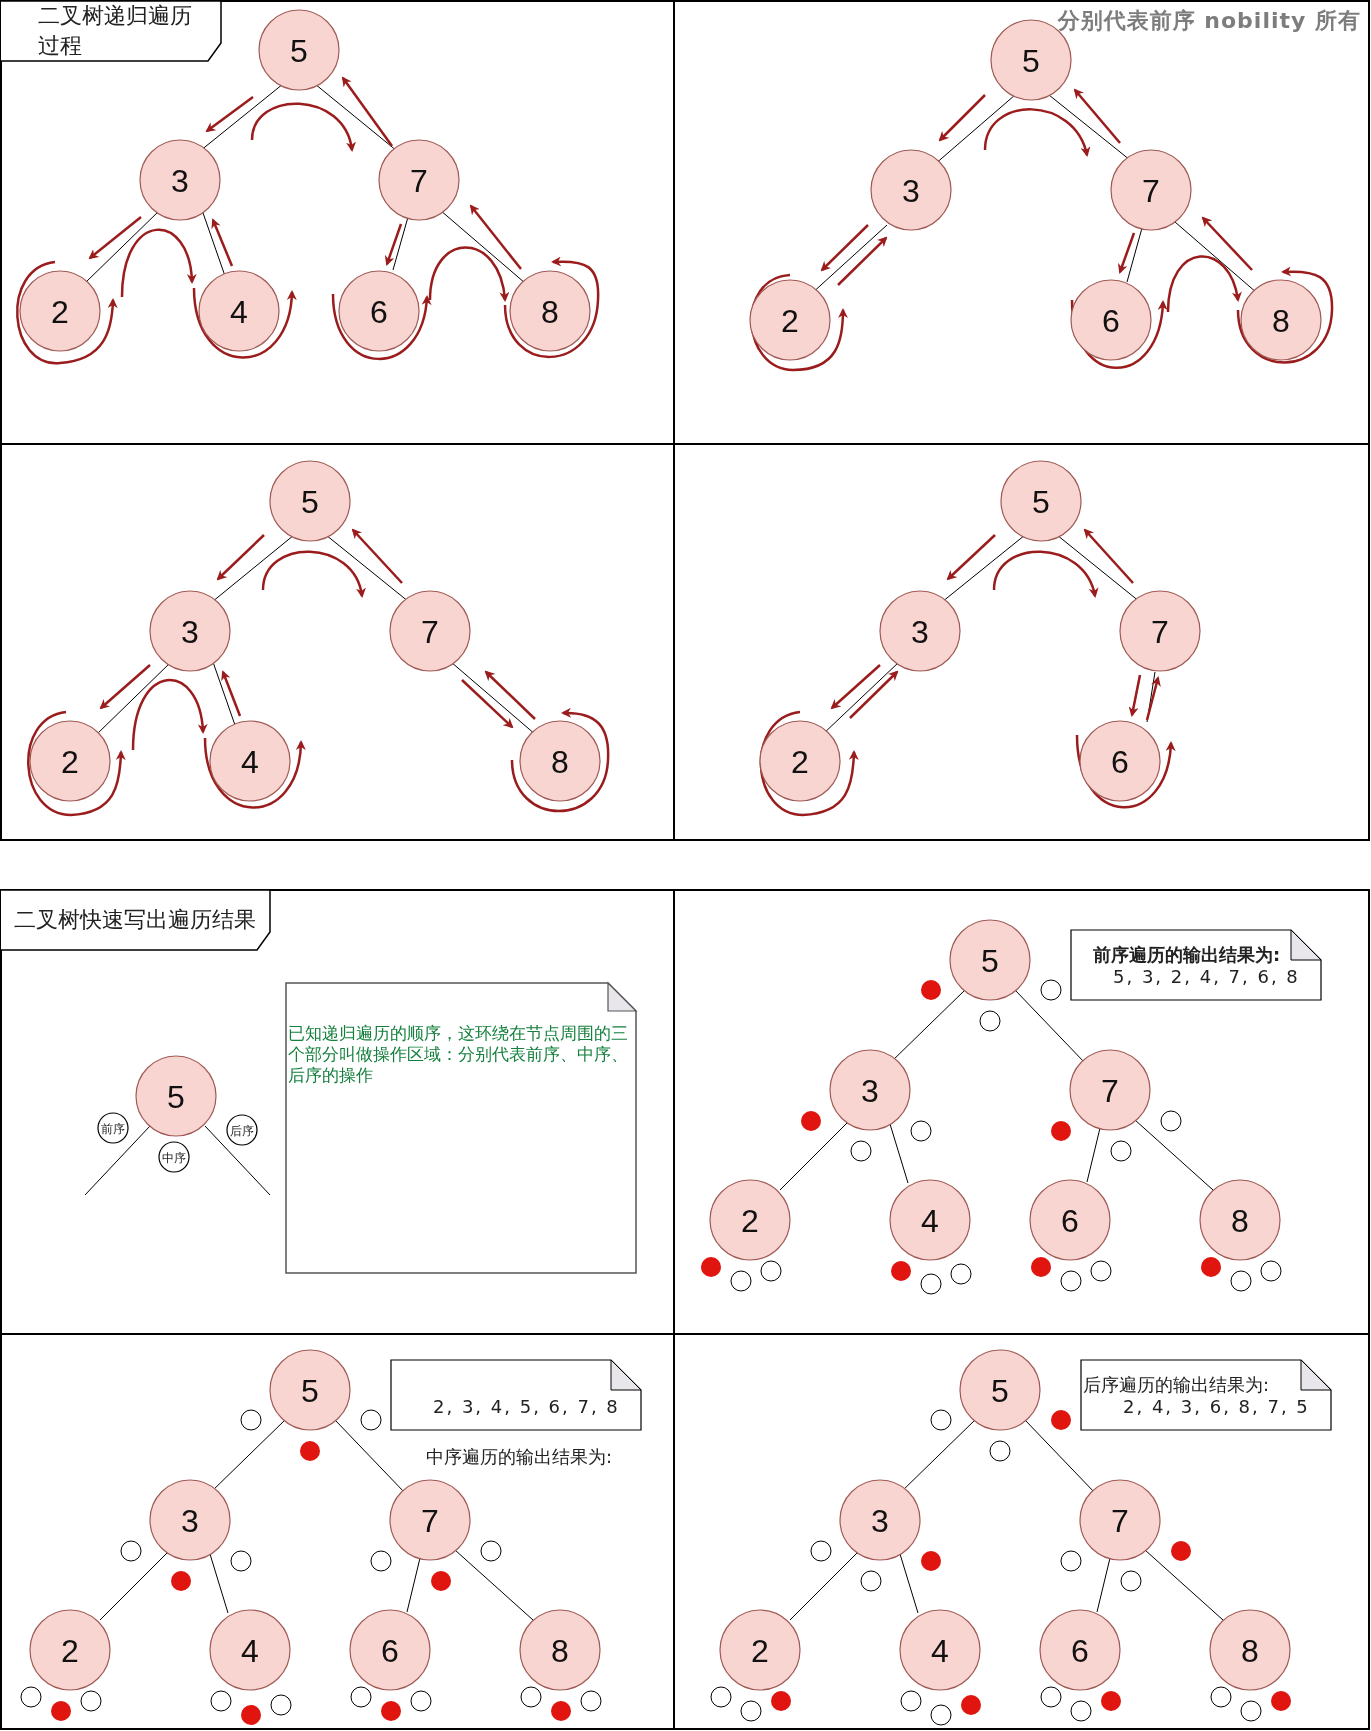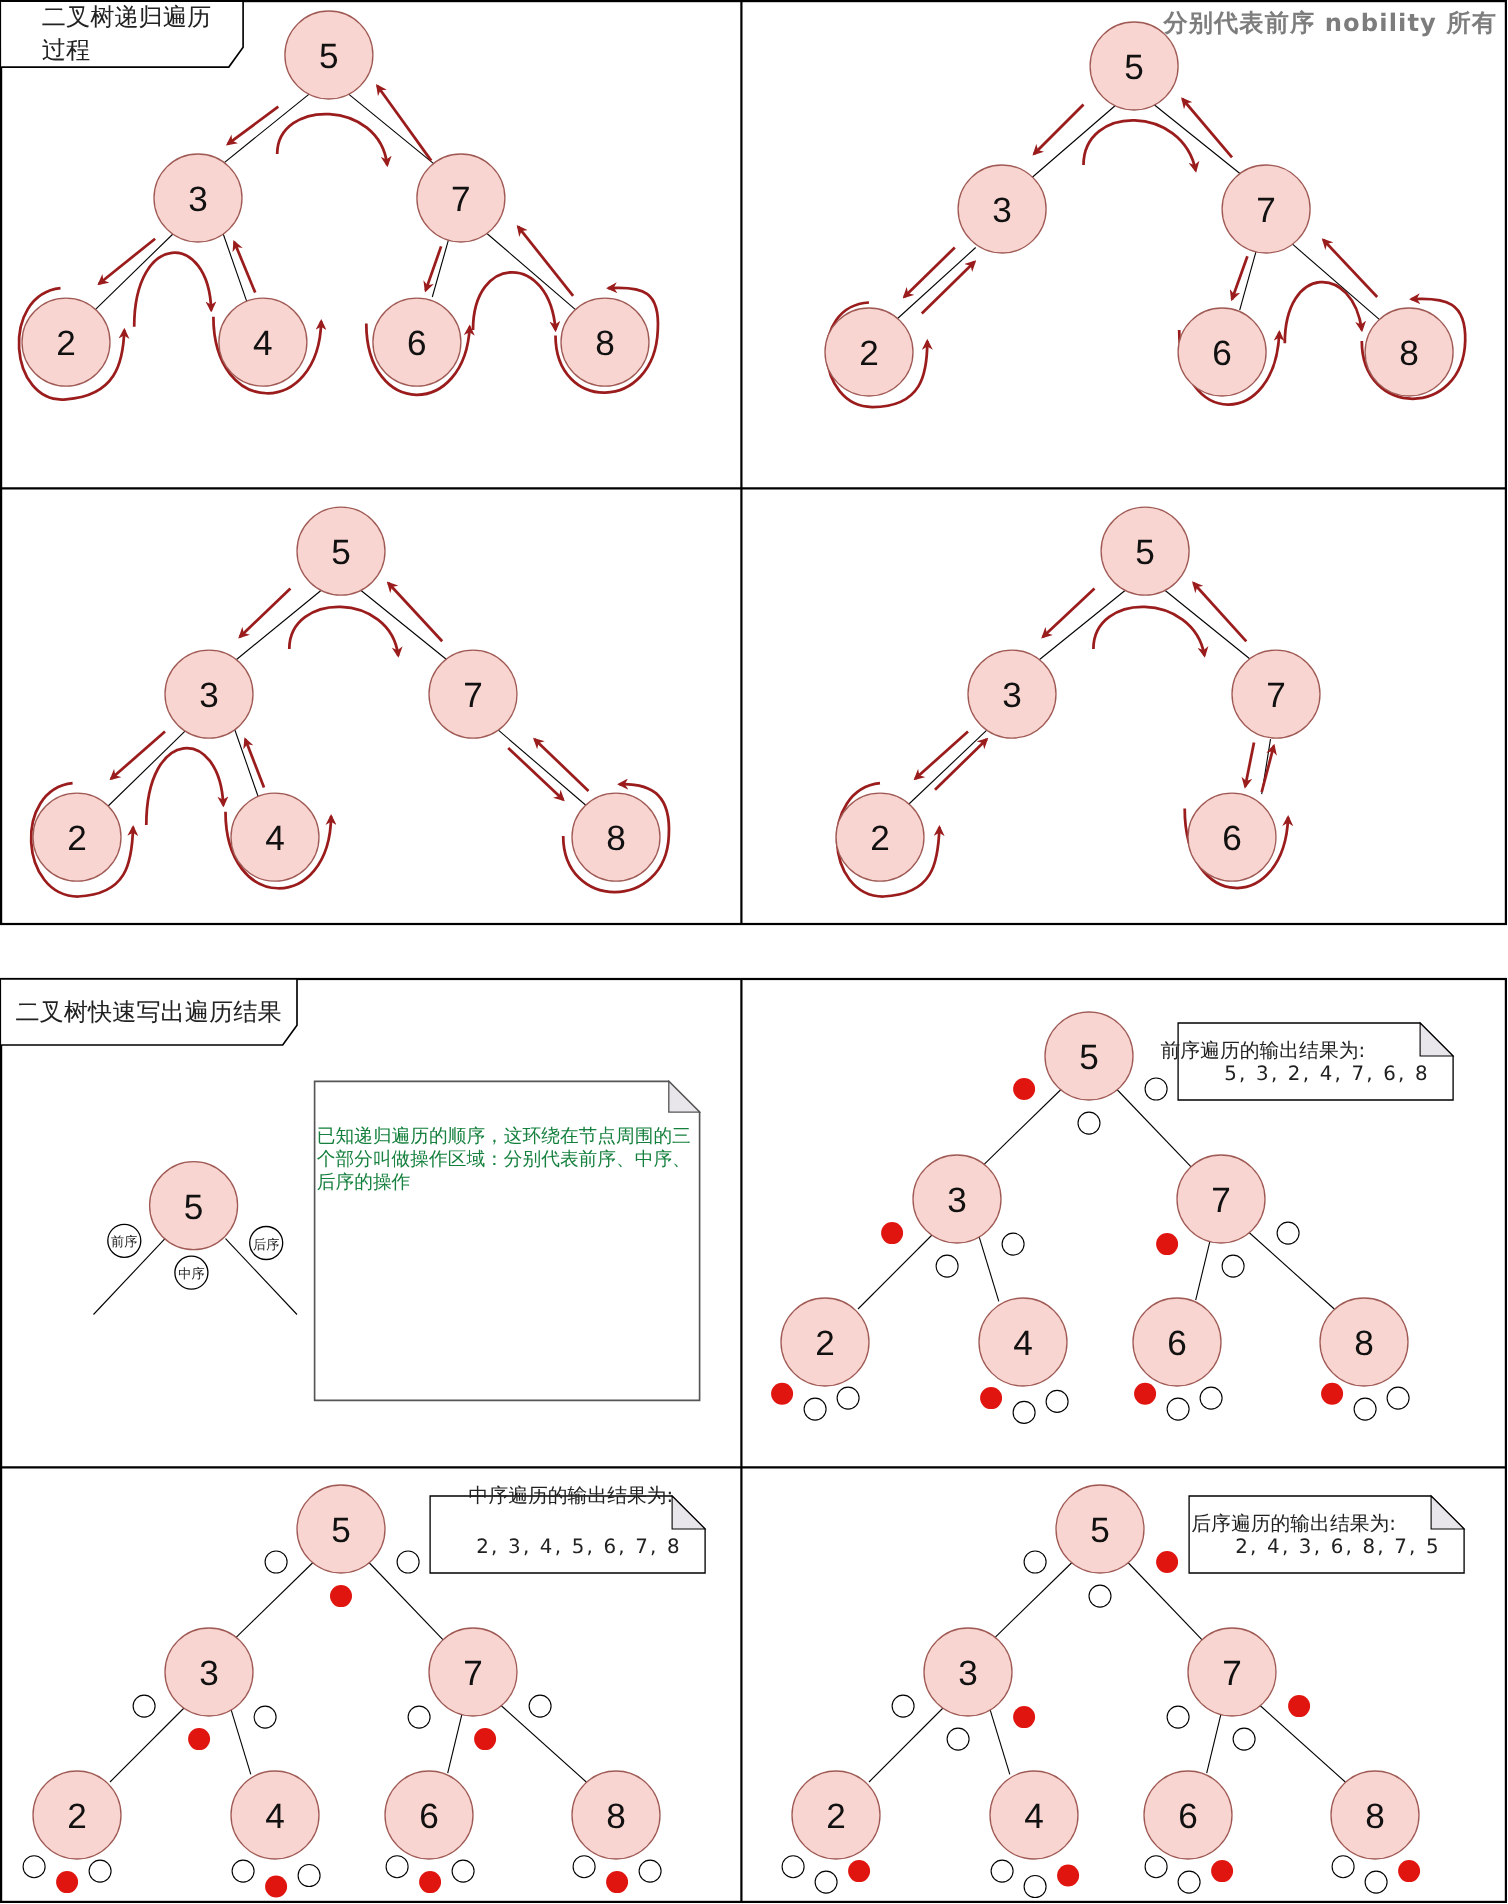--- a/index.html
+++ b/index.html
@@ -371,20 +371,20 @@
 <div class="panel-title" style="left:2px;top:891px;width:255px;height:58px;background:transparent;">二叉树快速写出遍历结果</div>
 
 <div class="small-lbl" style="left:96px;top:1121px;">前序</div>
 <div class="small-lbl" style="left:157px;top:1150px;">中序</div>
 <div class="small-lbl" style="left:225px;top:1123px;">后序</div>
 
 <div class="note" style="left:288px;top:1023px;width:345px;">
   <p>已知递归遍历的顺序，这环绕在节点周围的三个部分叫做操作区域：分别代表前序、中序、后序的操作</p>
 </div>
 
-<div class="res-label" style="left:1055px;top:943px;">前序遍历的输出结果为:</div>
+<div class="res-label" style="left:1093px;top:943px;font-weight:bold;">前序遍历的输出结果为:</div>
 <div class="res-values" style="left:1113px;top:966px;">5, 3, 2, 4, 7, 6, 8</div>
 
-<div class="res-label" style="left:393px;top:1347px;padding-left:33px;">中序遍历的输出结果为:</div>
+<div class="res-label" style="left:393px;top:1445px;padding-left:33px;">中序遍历的输出结果为:</div>
 <div class="res-values" style="left:433px;top:1396px;">2, 3, 4, 5, 6, 7, 8</div>
 
 <div class="res-label" style="left:1083px;top:1373px;">后序遍历的输出结果为:</div>
 <div class="res-values" style="left:1123px;top:1396px;">2, 4, 3, 6, 8, 7, 5</div>
 
 </body></html>

